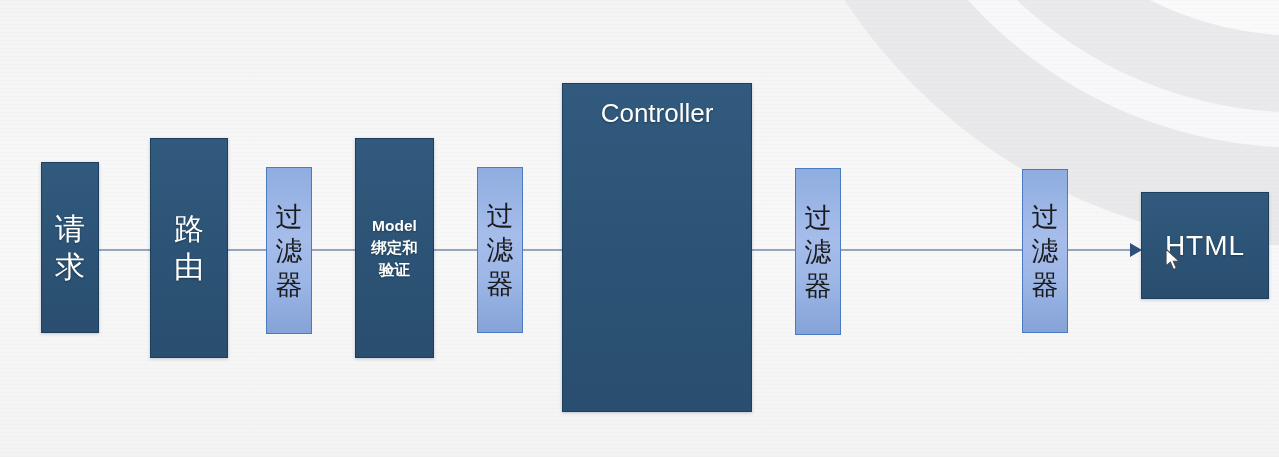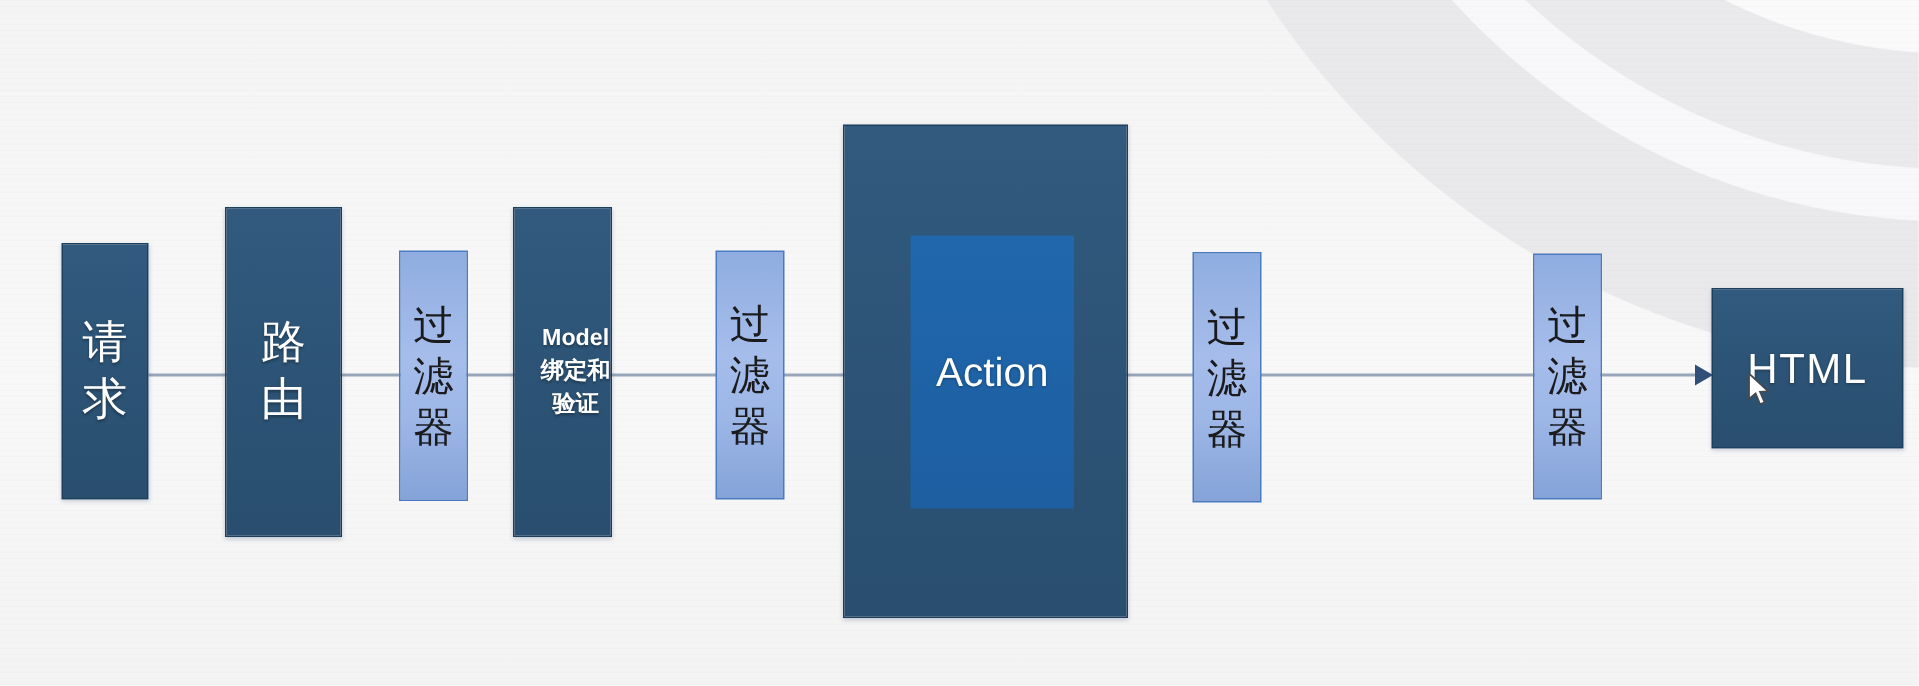--- a/index.html
+++ b/index.html
@@ -146,36 +146,34 @@
     <span class="label">路
 由</span>
   </div>
 
   <div class="node light filter" style="left:266px; top:167px; width:46px; height:167px;">
     <span class="label">过
 滤
 器</span>
   </div>
 
-  <div class="node dark small-text" style="left:342px; top:138px; width:66px; height:220px;justify-content:flex-end;">
+  <div class="node dark small-text" style="left:355px; top:138px; width:79px; height:220px;">
     <span class="label">Model
 绑定和
 验证</span>
   </div>
 
   <div class="node light filter" style="left:477px; top:167px; width:46px; height:166px;">
     <span class="label">过
 滤
 器</span>
   </div>
 
   <div class="node dark latin-big controller-box" style="left:562px; top:83px; width:190px; height:329px;">
-    <div class="medium action-box">
-      <span class="label">Action</span>
-    </div>
+    <span class="label">Controller</span>
   </div>
 
   <div class="node light filter" style="left:795px; top:168px; width:46px; height:167px;">
     <span class="label">过
 滤
 器</span>
   </div>
 
 
   <div class="node light filter" style="left:1022px; top:169px; width:46px; height:164px;">

